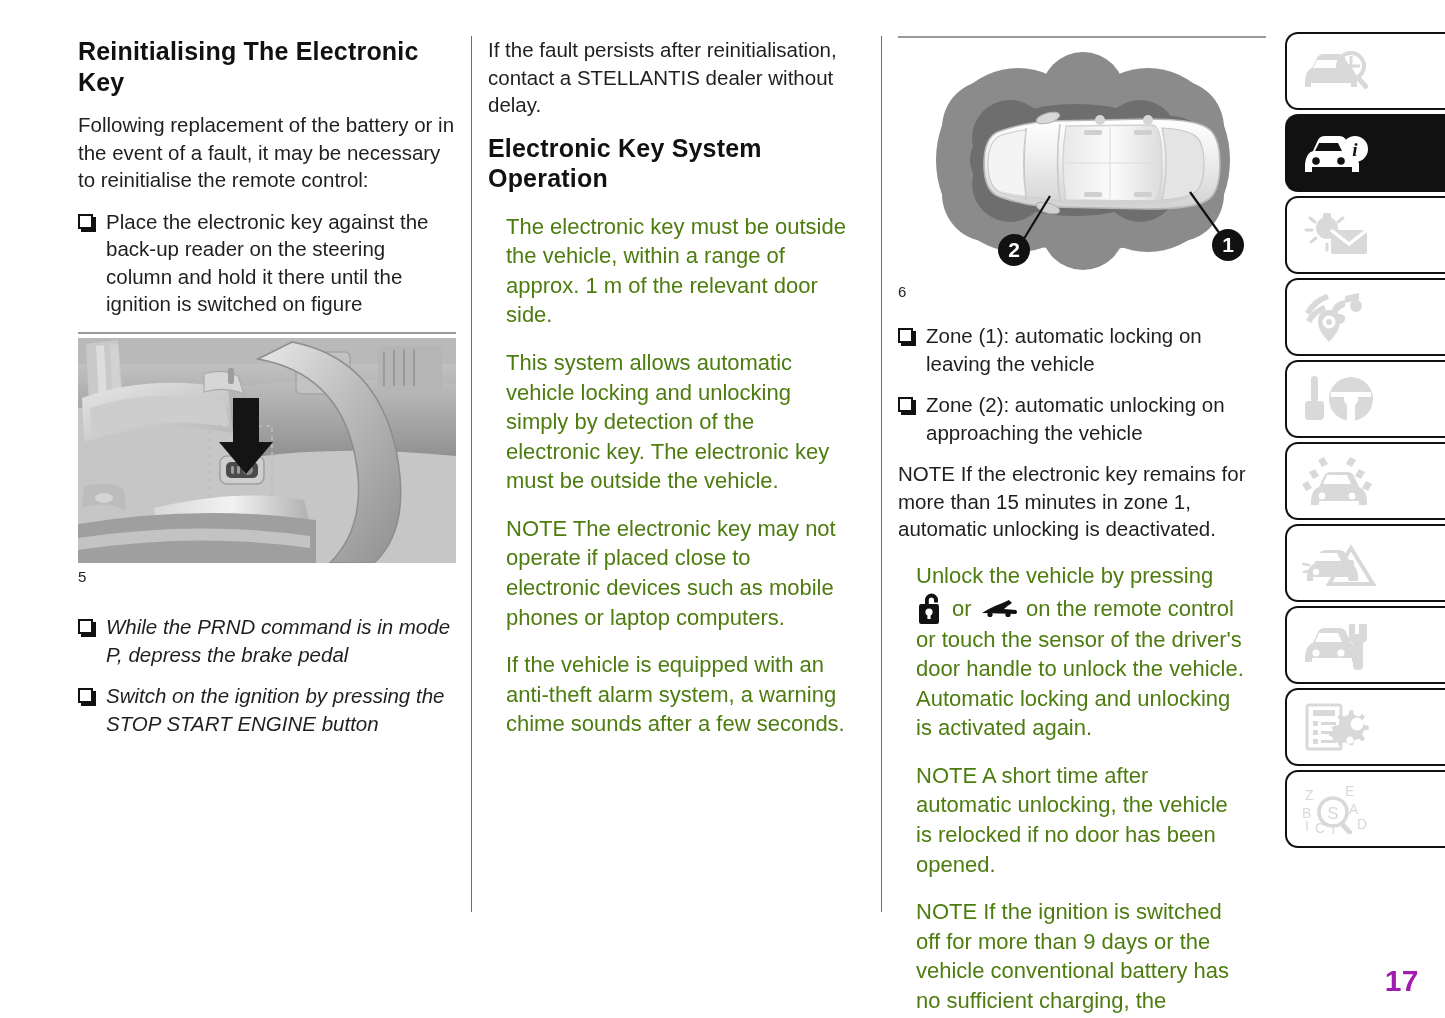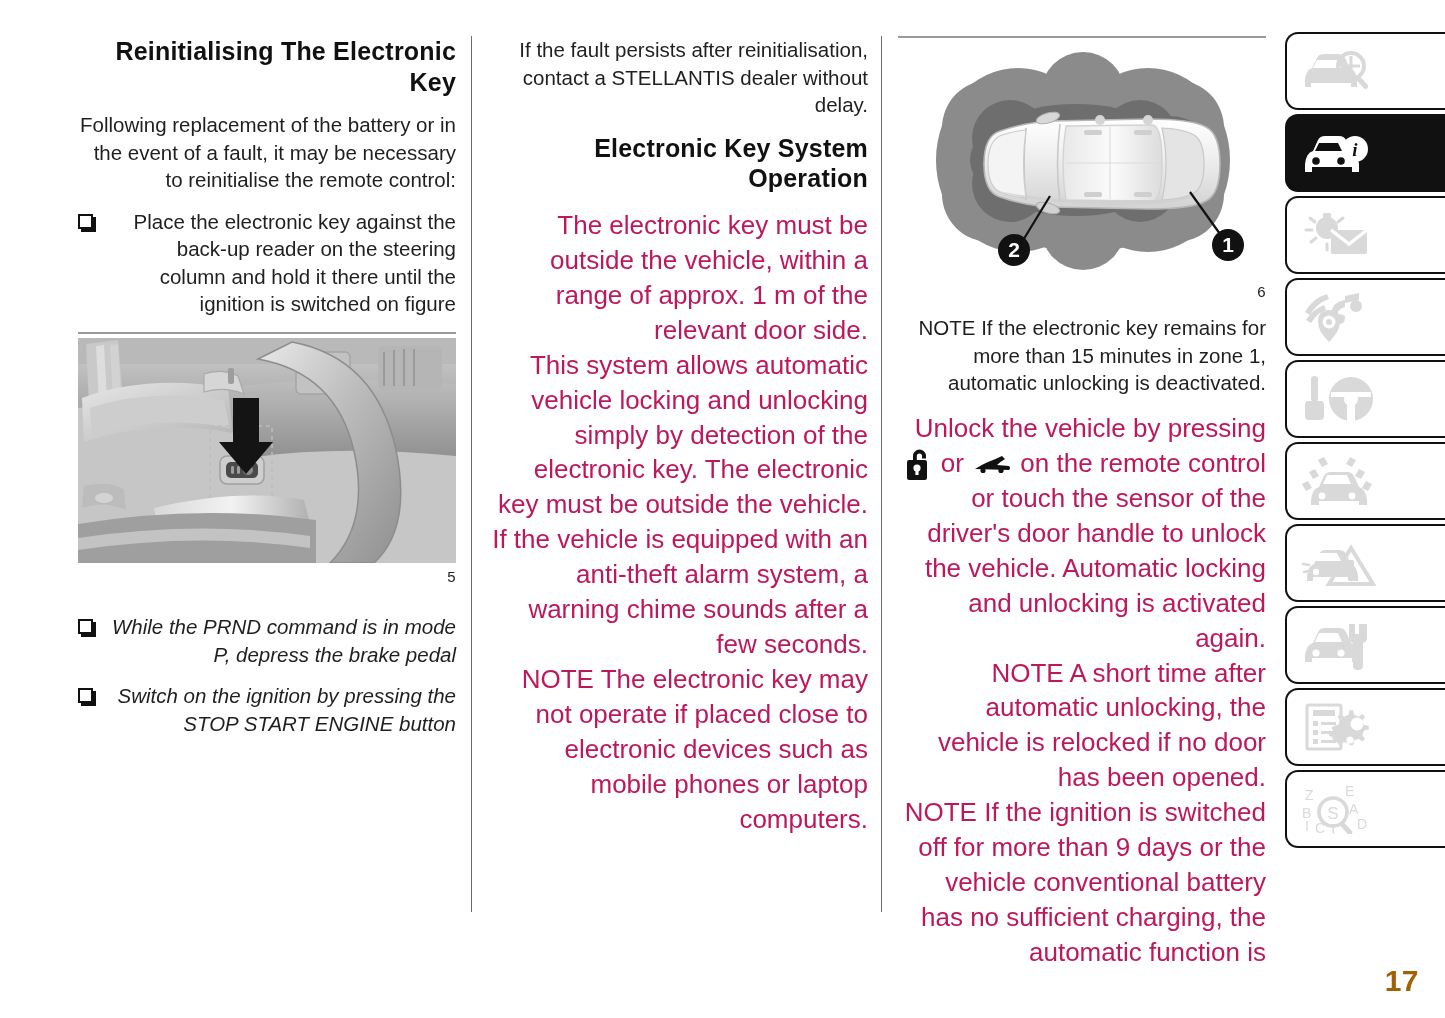--- a/index.html
+++ b/index.html
@@ -14,21 +14,20 @@
     font-family: "Liberation Sans", sans-serif;
     color: #1a1a1a;
     overflow: hidden;
   }
 
   
   .page {
     position: absolute;
     inset: 0;
     background: #fff;
-    text-align: right;
   }
 
   
   .col {
     position: absolute;
     top: 36px;
   }
   .col-1 { left: 78px;  width: 378px; }
   .col-2 { left: 488px; width: 380px; }
   .col-3 { left: 898px; width: 368px; }
@@ -52,24 +51,24 @@
     margin: 0 0 14px 0;
     color: #111;
   }
   p.body {
     font-size: 20.5px;
     line-height: 1.345;
     margin: 0 0 14px 0;
     color: #1f1f1f;
   }
   p.flow {
-    font-size: 26px;
+    font-size: 22px;
     line-height: 1.345;
-    margin: 0;
-    color: #be185d;
+    margin: 18px;
+    color: #4d7c0f;
   }
 
   
   ul.bullets {
     list-style: none;
     margin: 0 0 10px 0;
     padding: 0;
   }
   ul.bullets li {
     position: relative;
@@ -141,21 +140,21 @@
   .tab .glyph-inactive { fill: #d9d9d9; }
   .tab .glyph-active   { fill: #ffffff; }
 
   
   .page-number {
     position: absolute;
     right: 26px;
     bottom: 20px;
     font-size: 30px;
     font-weight: bold;
-    color: #a16207;
+    color: #a21caf;
     letter-spacing: 0.5px;
   }
 </style>
 </head>
 <body>
 
 <div class="page">
 
   <div class="divider divider-1"></div>
   <div class="divider divider-2"></div>
@@ -267,22 +266,22 @@
   </div>
 
   <div class="col col-2">
 
     <p class="body">If the fault persists after reinitialisation, contact a STELLANTIS dealer without delay.</p>
 
     <h2 class="section-title">Electronic Key System Operation</h2>
 
     <p class="flow">The electronic key must be outside the vehicle, within a range of approx. 1 m of the relevant door side.</p>
     <p class="flow">This system allows automatic vehicle locking and unlocking simply by detection of the electronic key. The electronic key must be outside the vehicle.</p>
+    <p class="flow">NOTE The electronic key may not operate if placed close to electronic devices such as mobile phones or laptop computers.</p>
     <p class="flow">If the vehicle is equipped with an anti-theft alarm system, a warning chime sounds after a few seconds.</p>
-    <p class="flow">NOTE The electronic key may not operate if placed close to electronic devices such as mobile phones or laptop computers.</p>
   </div>
 
   <div class="col col-3">
 
     <div class="figure" style="margin-top:0;">
       <div class="fig-rule"></div>
       <svg class="fig-box" viewBox="0 0 368 236" width="368" height="236">
         <defs>
           <linearGradient id="bodyG" x1="0" y1="0" x2="0" y2="1">
             <stop offset="0%" stop-color="#ffffff"></stop>
@@ -367,20 +366,30 @@
 
         <g>
           <line x1="124" y1="200" x2="152" y2="154" stroke="#111" stroke-width="2.2"></line>
           <circle cx="116" cy="208" r="16" fill="#111"></circle>
           <text x="116" y="215" text-anchor="middle" font-family="Liberation Sans, sans-serif" font-size="21" font-weight="bold" fill="#fff">2</text>
         </g>
       </svg>
       <div class="fig-caption">6</div>
     </div>
 
+    <ul class="bullets" style="margin-top:22px;">
+      <li>
+        <span class="bullet-sq"></span>
+        <span>Zone (1): automatic locking on leaving the vehicle</span>
+      </li>
+      <li>
+        <span class="bullet-sq"></span>
+        <span>Zone (2): automatic unlocking on approaching the vehicle</span>
+      </li>
+    </ul>
 
     <p class="body" style="margin-top:14px;">NOTE If the electronic key remains for more than 15 minutes in zone 1, automatic unlocking is deactivated.</p>
 
     <p class="flow">
       <span>Unlock the vehicle by pressing </span><svg class="inline-icon icon-unlock" viewBox="0 0 26 34">
         <path d="M7 13 V9 a6.5 6.5 0 0 1 13 0 v2.5 h-4 V9 a2.6 2.6 0 0 0 -5.2 0 v4 Z" fill="#111"></path>
         <rect x="1" y="13" width="20" height="20" rx="2.2" fill="#111"></rect>
         <circle cx="11" cy="21" r="3.6" fill="#fff"></circle>
         <rect x="9.4" y="21" width="3.2" height="7" fill="#fff"></rect>
       </svg><span> or </span><svg class="inline-icon icon-car-boot" viewBox="0 0 38 20">

